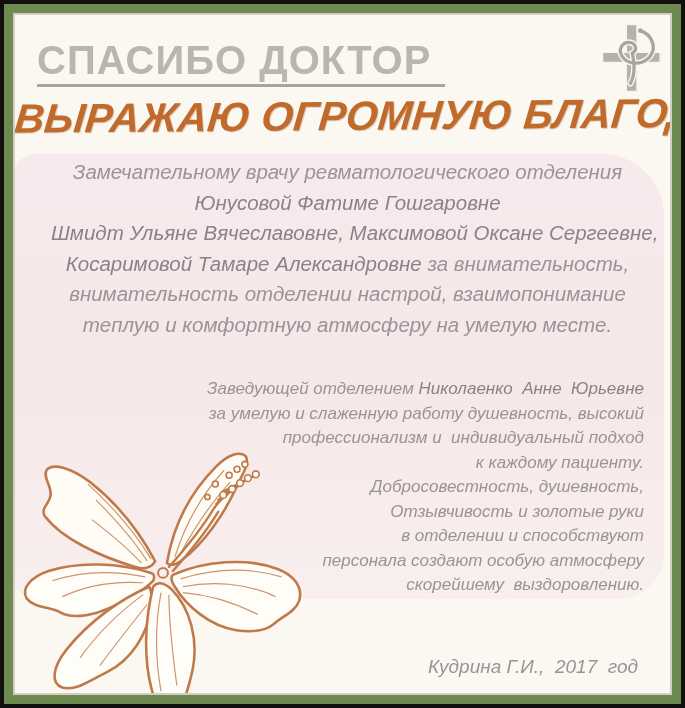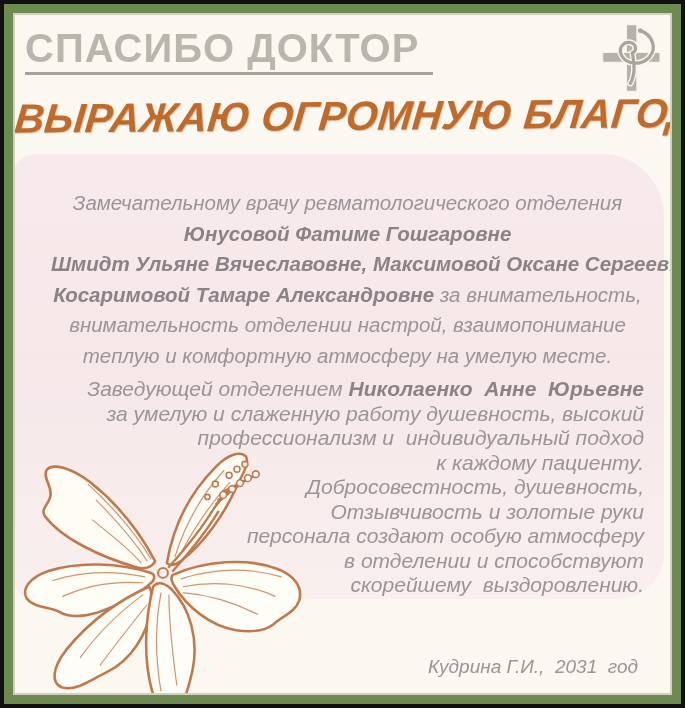--- a/index.html
+++ b/index.html
@@ -22,21 +22,21 @@
   .content{
     position:relative;
     width:100%;height:100%;
     box-sizing:border-box;
     border:2px solid #d2cfc2;
     background:var(--paper-cream,#fbf8f1);
     overflow:hidden;
   }
   .page-header{
     position:absolute;left:6px;top:8px;
-    margin:4px;
+    margin:16px;
     font-size:40px;
     font-weight:bold;
     letter-spacing:1px;
     color:var(--header-gray,#b9b6ae);
     border-bottom:3px solid #a8a59d;
     padding:0 14px 3px 0;
     line-height:1.05;
     white-space:nowrap;
   }
   .cross-icon{
@@ -62,37 +62,37 @@
     border-radius:22px 62px 46px 22px;
   }
   .flower-illustration{
     position:absolute;left:-10px;top:398px;
     width:316px;height:306px;
   }
   .body-text{position:absolute;left:0;right:0;top:0;height:100%;}
   .paragraph{position:absolute;left:36px;right:26px;}
   .paragraph .text-line{white-space:pre;}
   .paragraph-1{
-    top:173px;
+    top:142px;
     text-align:center;
     font-size:20.5px;
     line-height:30.6px;
   }
   .paragraph-2{
     top:362px;
     text-align:right;
-    font-size:21px;
+    font-size:17px;
     line-height:24.5px;
   }
   .paragraph span{
     font-style:italic;
     color:var(--body-gray,#9a9397);
   }
   .paragraph span.bold{
-    font-weight:bold;
+    font-weight:normal;
     color:var(--body-dark,#8a8286);
   }
   .signature{
     position:absolute;right:32px;top:641px;
     font-style:italic;
     font-size:19px;
     color:var(--body-gray,#8f898c);
     white-space:pre;
   }
 </style>
@@ -177,23 +177,23 @@
             <div class="text-line"><span>внимательность отделении настрой, взаимопонимание</span></div>
             <div class="text-line"><span>теплую и комфортную атмосферу на умелую месте.</span></div>
           </div>
         <div class="paragraph paragraph-2">
             <div class="text-line"><span>Заведующей отделением </span><span class="bold">Николаенко  Анне  Юрьевне</span></div>
             <div class="text-line"><span>за умелую и слаженную работу душевность, высокий</span></div>
             <div class="text-line"><span>профессионализм и  индивидуальный подход</span></div>
             <div class="text-line"><span>к каждому пациенту.</span></div>
             <div class="text-line"><span>Добросовестность, душевность,</span></div>
             <div class="text-line"><span>Отзывчивость и золотые руки</span></div>
+            <div class="text-line"><span>в отделении и способствуют</span></div>
             <div class="text-line"><span>персонала создают особую атмосферу</span></div>
-            <div class="text-line"><span>в отделении и способствуют</span></div>
             <div class="text-line"><span>скорейшему  выздоровлению.</span></div>
           </div>
       </div>
 
-      <div class="signature">Кудрина Г.И.,  2031  год</div>
+      <div class="signature">Кудрина Г.И.,  2017  год</div>
 
     </div>
   </div>
 </div>
 
 </body></html>

